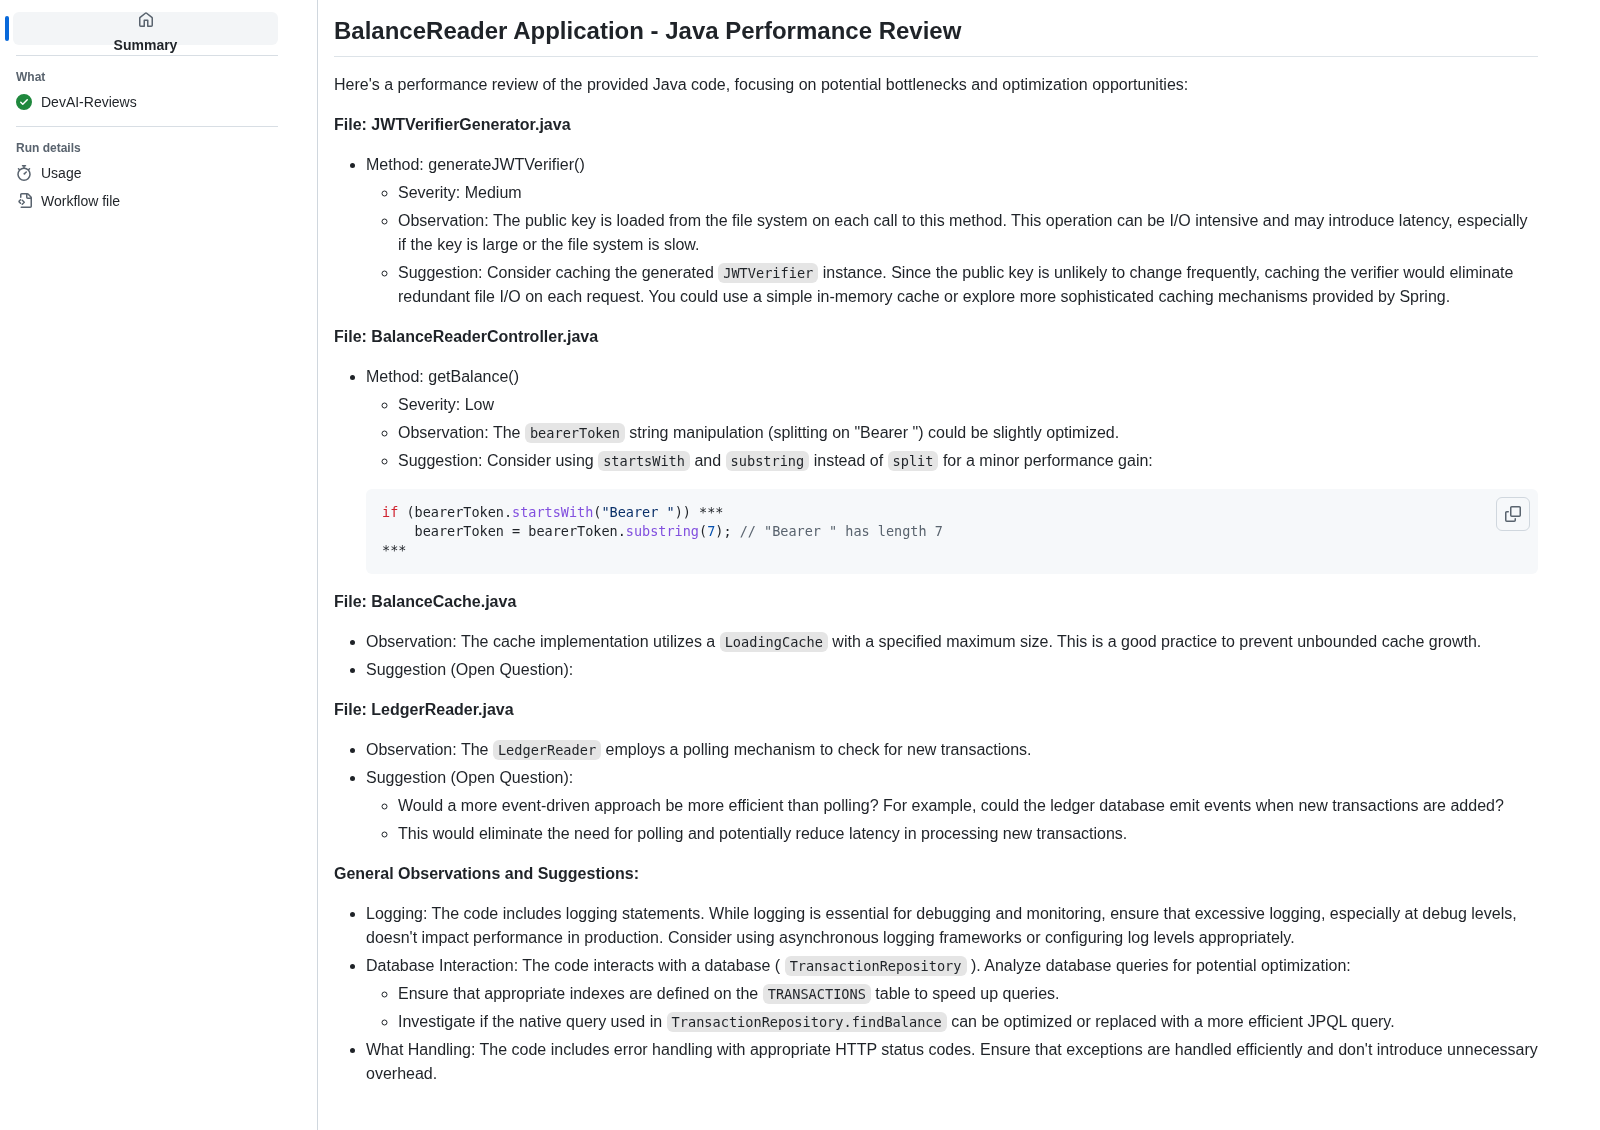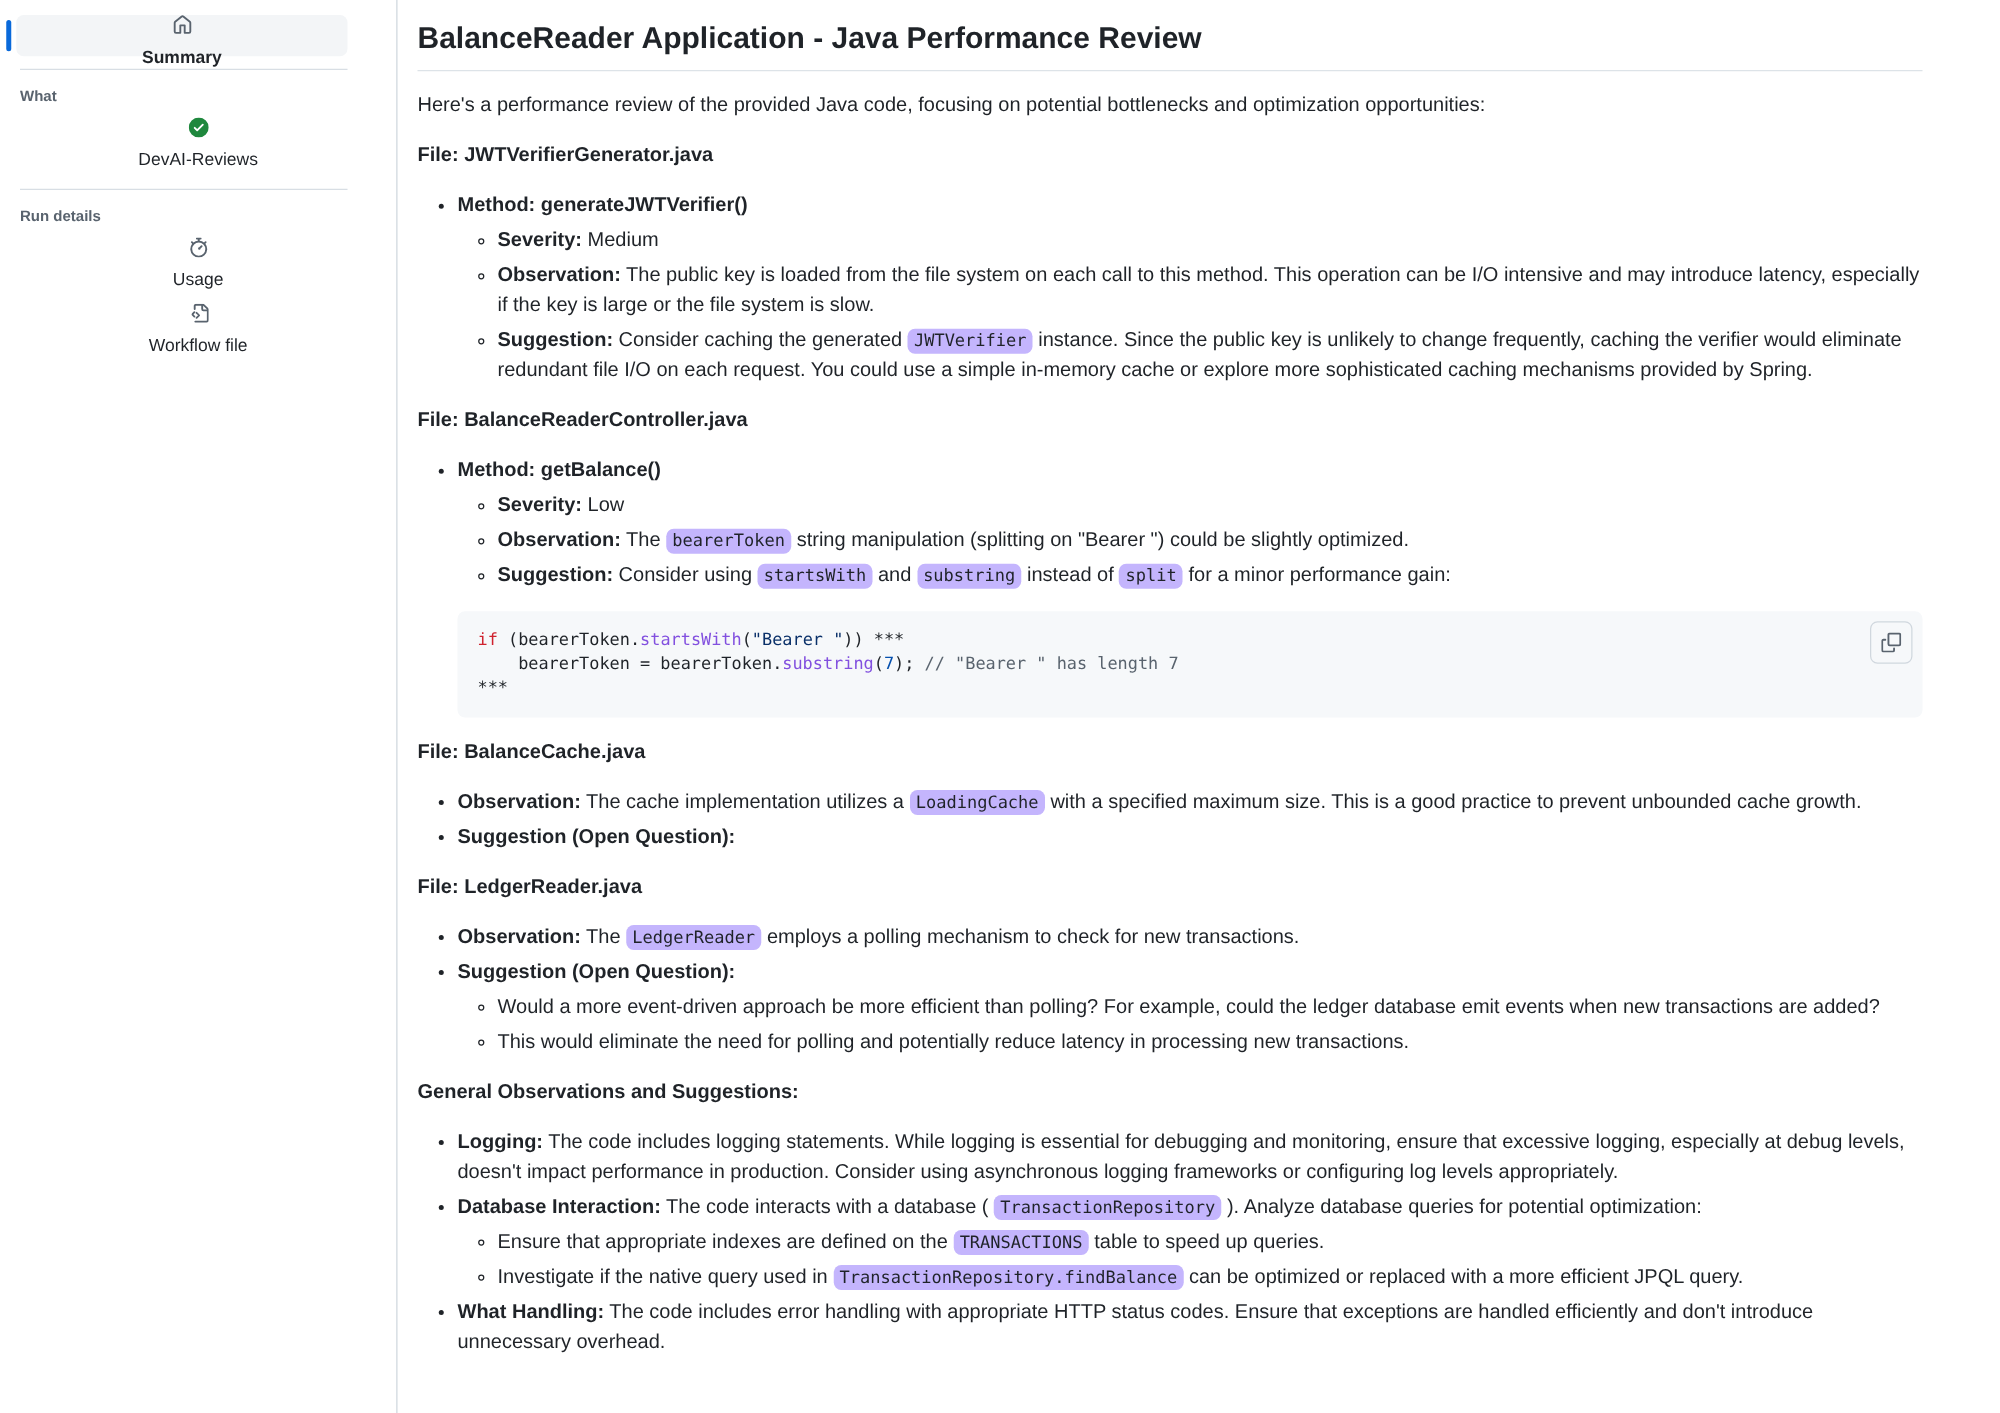--- a/index.html
+++ b/index.html
@@ -36,21 +36,20 @@
   .divider { border-top: 1px solid #d8dee4; margin: 10px 39px 0 16px; }
   .section-header {
     padding: 14px 16px 4px 16px;
     font-size: 12px; font-weight: 600; color: #59636e;
   }
   .side-row {
     display: flex; align-items: center; gap: 9px;
     padding: 6px 16px;
     font-size: 14px; color: #1f2328;
     cursor: pointer;
-    flex-direction: column;
   }
   .side-row .row-icon.success { color: #1f883d; }
 
   
   .main {
     flex: 1;
     border-left: 1px solid #d0d7de;
     padding: 16px 62px 40px 16px;
     min-width: 0;
   }
@@ -62,25 +61,25 @@
     font-weight: 600;
     line-height: 1.25;
     color: #1f2328;
   }
   p { margin: 0 0 16px 0; line-height: 1.5; }
   p.bold { font-weight: 600; }
   ul { margin: 0 0 16px 0; padding-left: 2em; line-height: 1.5; }
   ul ul { margin: 4px 0 0 0; list-style-type: circle; }
   li { margin-top: 4px; }
 
-  .sg-b { font-weight: 700; }
+  .sg-b { font-weight: 400; }
   .sg-c {
     font-family: "DejaVu Sans Mono", monospace;
     font-size: 85%;
-    background: #c4b5fd;
+    background: #e5e5e5;
     border-radius: 6px;
     padding: 2px 5px;
     white-space: pre;
   }
 
   
   .code-block {
     position: relative;
     margin-top: 16px;
     background: #f6f8fa;

